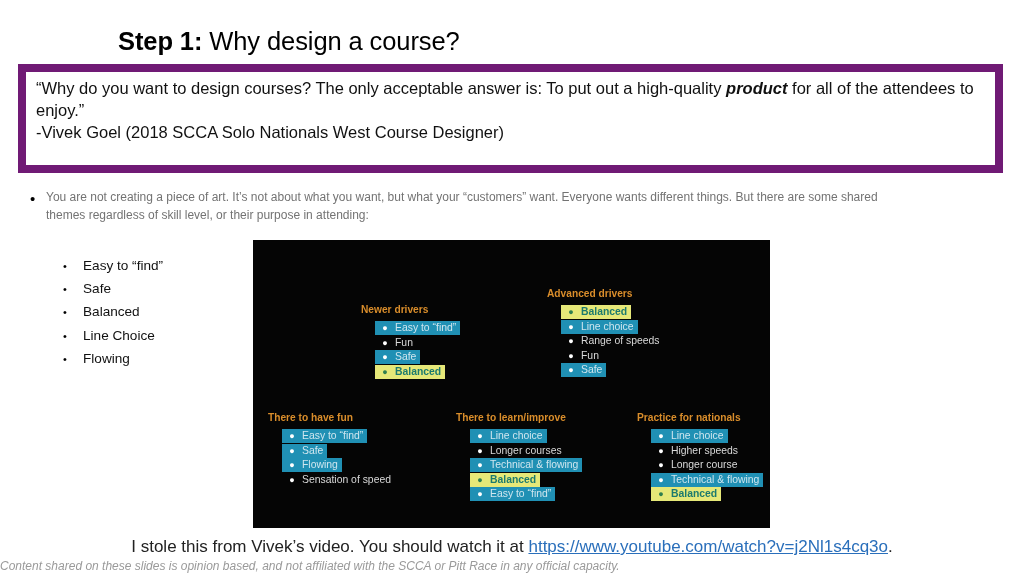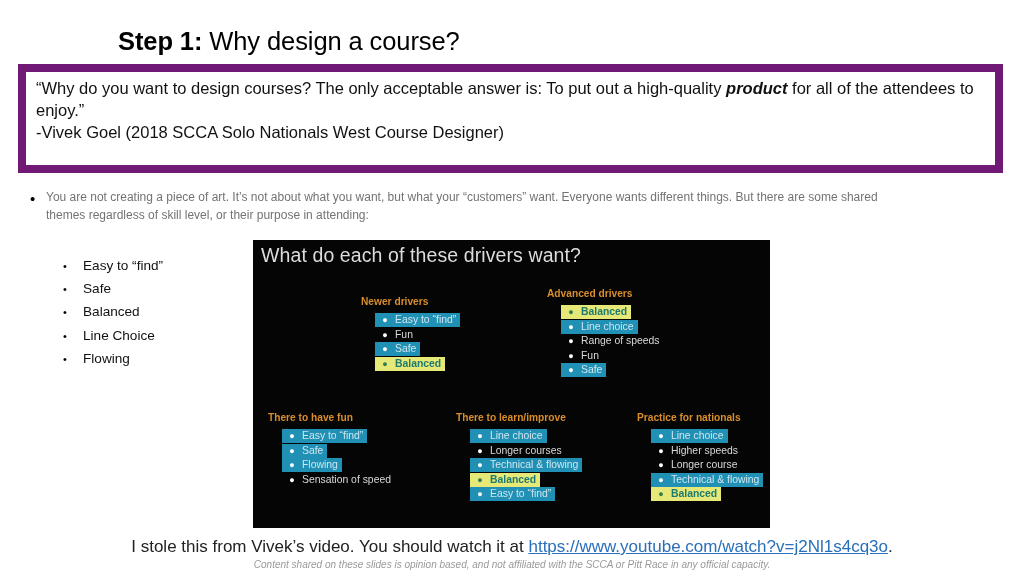--- a/index.html
+++ b/index.html
@@ -158,21 +158,21 @@
 
   .hl-teal  { background: #2090b4; }
   .hl-teal .ds-bullet { color: #ffffff; }
   .hl-teal .ds-label  { color: #cfe6ef; }
 
   .hl-yellow { background: #e6e878; }
   .hl-yellow .ds-bullet { color: #2f7f4f; }
   .hl-yellow .ds-label  { color: #1d7a6e; font-weight: bold; }
 
   
-  #col-newer    { left: 108px; top: 56px; }
+  #col-newer    { left: 108px; top: 64px; }
   #col-advanced { left: 294px; top: 48px; }
   #col-fun      { left: 15px;  top: 172px; }
   #col-learn    { left: 203px; top: 172px; }
   #col-nationals{ left: 374px; top: 172px; margin-left: 10px; }
   .ds-col .ds-list { margin-left: 14px; }
   #col-fun .ds-list, #col-learn .ds-list, #col-nationals .ds-list { margin-left: 14px; }
 
   
   #credit-line {
     position: absolute;
@@ -185,22 +185,22 @@
   }
   #credit-line a, #credit-link {
     color: #2a6fbb;
     text-decoration: underline;
   }
   #disclaimer-line {
     position: absolute;
     left: 0;
     top: 559px;
     width: 1024px;
-    text-align: center;
-    font-size: 10px;
+    text-align: left;
+    font-size: 12px;
     font-style: italic;
     color: #9a9a9a;
   }
 </style>
 </head>
 <body>
 
 <div id="slide-title">
   <span class="strong">Step 1:</span><span> Why design a course?</span>
 </div>
@@ -236,21 +236,20 @@
       <span class="sb-dot">•</span>
       <span class="sb-txt">Line Choice</span>
     </div>
     <div class="sb-row">
       <span class="sb-dot">•</span>
       <span class="sb-txt">Flowing</span>
     </div>
   </div>
 
 <div id="dark-slide">
-  <div id="dark-title">What do each of these drivers want?</div>
   <div class="ds-col" id="col-newer">
       <div class="ds-head">Newer drivers</div>
       <div class="ds-list">
         <div class="ds-item hl-teal">
           <span class="ds-bullet">●</span>
           <span class="ds-label">Easy to “find”</span>
         </div>
         <div class="ds-item hl-none">
           <span class="ds-bullet">●</span>
           <span class="ds-label">Fun</span>

